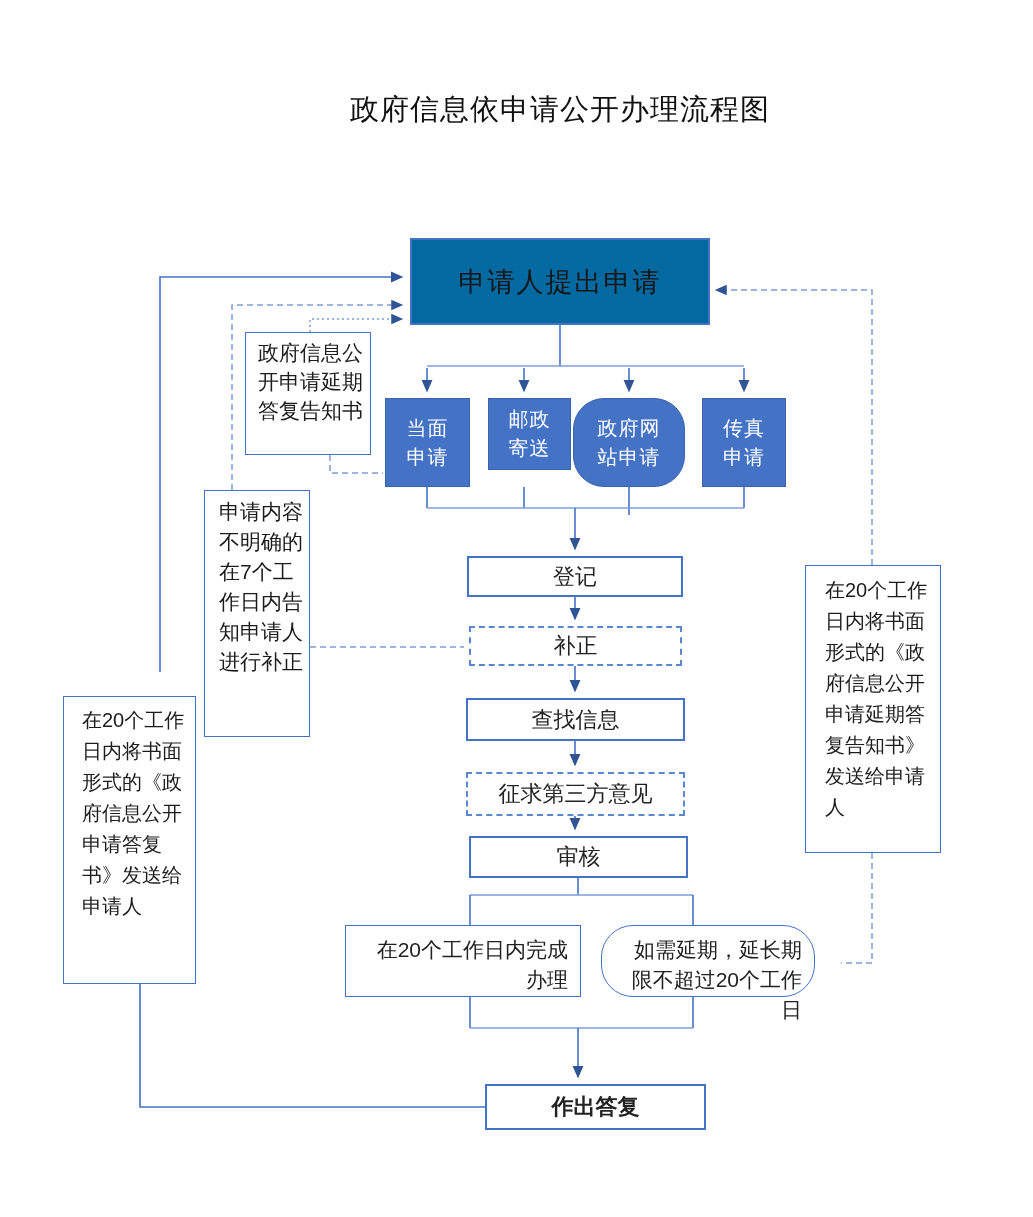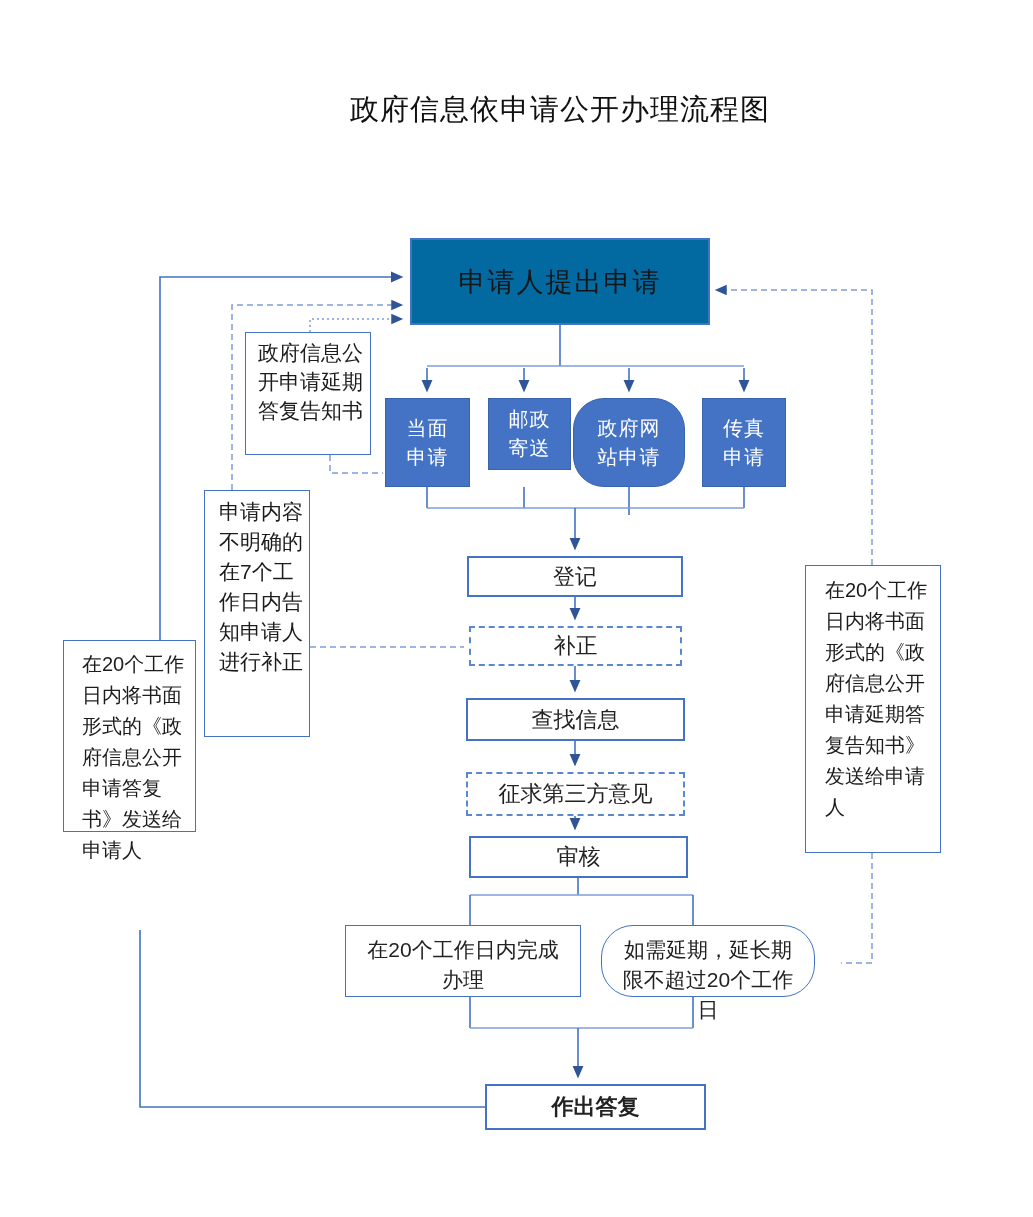--- a/index.html
+++ b/index.html
@@ -22,26 +22,26 @@
   .blue{
     background:#4472C4;border:1px solid #3A63AE;color:#ffffff;
     font-size:20px;line-height:1.45;letter-spacing:1px;
   }
   .dashed{border:2px dashed #5B87CE;}
   .pre{white-space:pre-line;}
   .annotation{
     position:absolute;box-sizing:border-box;border:1.5px solid #4472C4;background:#fff;
     text-align:left;color:#1c1c1c;
   }
-  .annot-left{left:63px;top:640px;width:133px;height:192px;padding:8px 0 0 18px;font-size:20px;line-height:31px;}
+  .annot-left{left:63px;top:696px;width:133px;height:288px;padding:8px 0 0 18px;font-size:20px;line-height:31px;}
   .annot-mid{left:204px;top:490px;width:106px;height:247px;padding:6px 0 0 14px;font-size:21px;line-height:30px;}
   .annot-top{left:245px;top:332px;width:126px;height:123px;padding:5px 0 0 12px;font-size:21px;line-height:29px;}
   .annot-right{left:805px;top:565px;width:136px;height:288px;padding:9px 0 0 19px;font-size:20px;line-height:31px;}
   .branch{
-    font-size:21px;text-align:center;justify-content:flex-start;align-items:flex-start;
+    font-size:21px;text-align:right;justify-content:flex-start;align-items:flex-start;
     padding:9px 12px;line-height:30px;border-width:1.5px;
   }
   svg.connectors{position:absolute;left:0;top:0;pointer-events:none;}
 </style>
 </head>
 <body>
 
 <div id="stage">
 
   <div class="title">政府信息依申请公开办理流程图</div>

